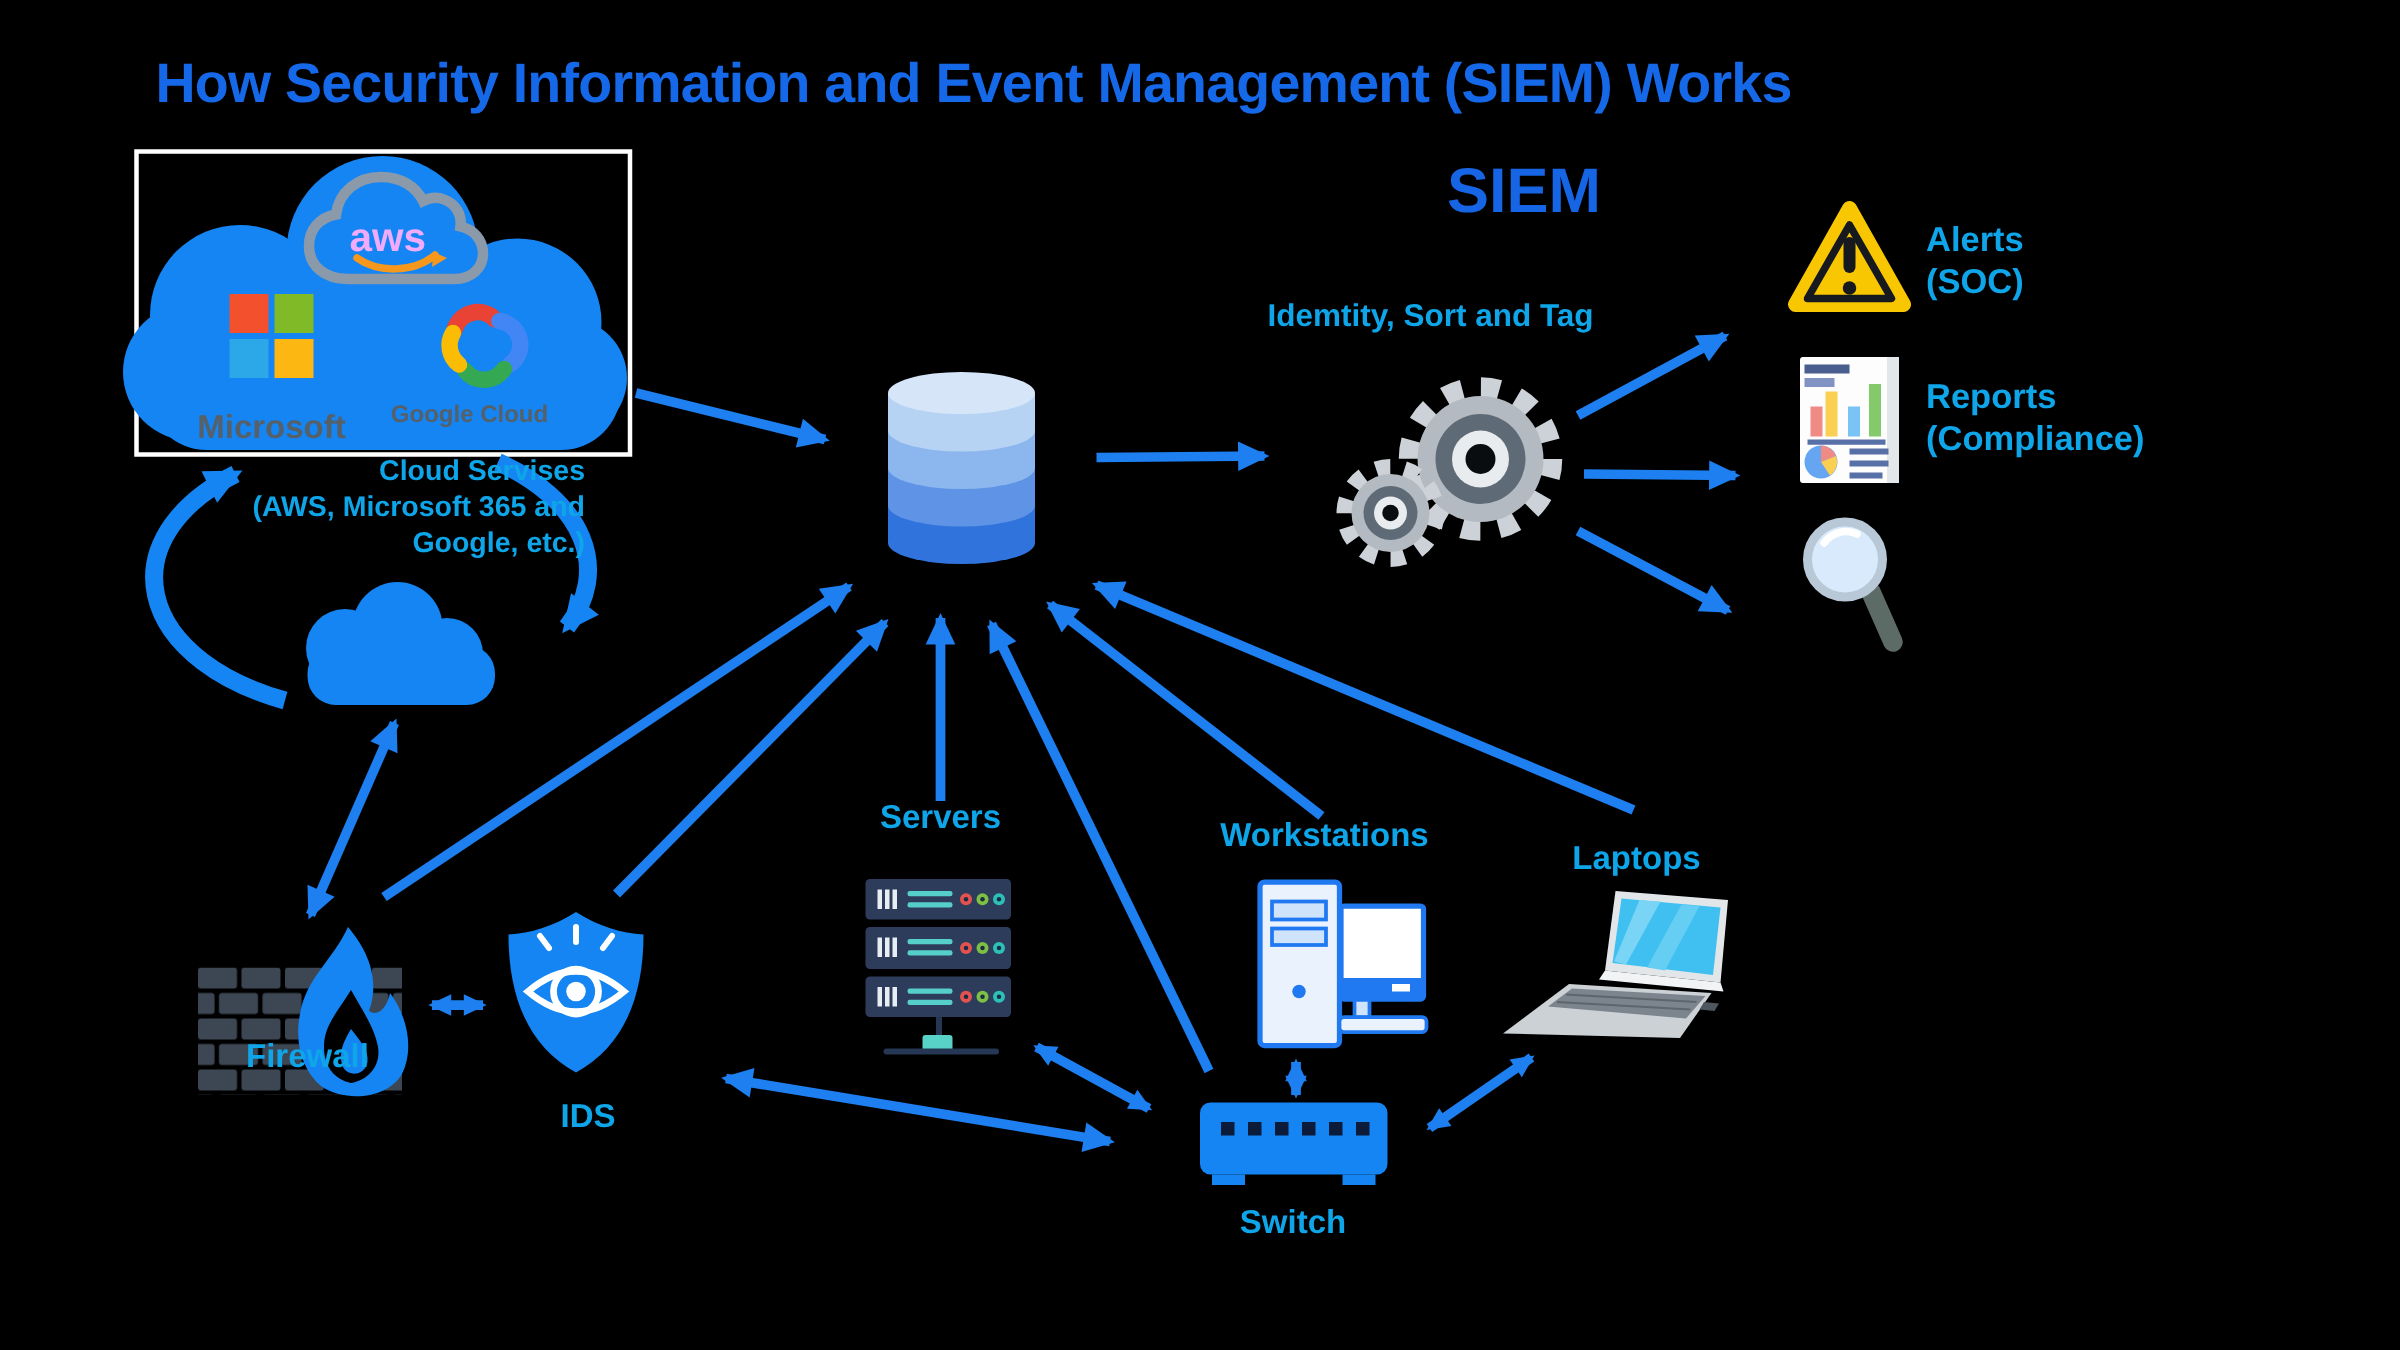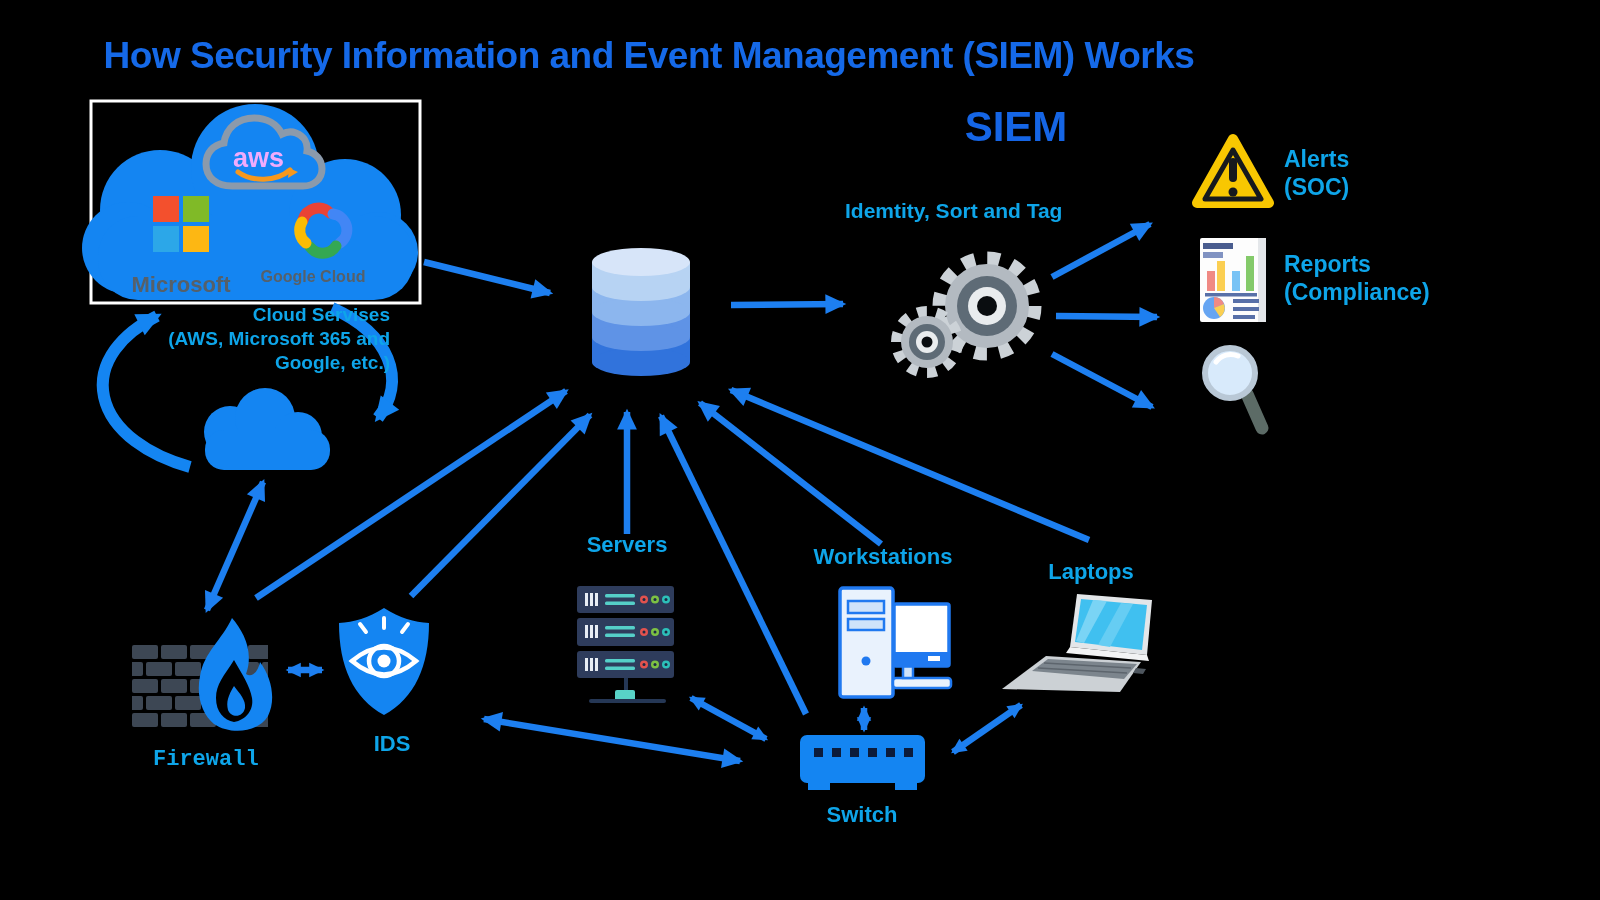--- a/index.html
+++ b/index.html
@@ -17,21 +17,21 @@
   .siem-h{left:916px;top:100px;width:200px;text-align:center;font-size:42px;font-weight:800;color:#1565e5;}
   .siem-p{left:845px;top:198px;width:250px;text-align:left;font-size:21px;}
   .out{font-size:23px;line-height:1.23;}
   .alerts{left:1284px;top:145px;}
   .reports{left:1284px;top:250px;}
   .threat{left:1284px;top:346px;}
   .dev{font-size:22px;}
   .servers{left:574px;top:531px;width:106px;}
   .works{left:808px;top:543px;width:150px;}
   .laptops{left:1041px;top:546px;width:100px;margin-top:12px;}
-  .firewall{left:153px;top:746px;width:104px;font-family:Liberation Mono, monospace;}
+  .firewall{left:153px;top:690px;width:104px;}
   .ids{left:350px;top:730px;width:84px;}
   .switch{left:808px;top:801px;width:108px;}
   .corp{left:140px;top:775px;font-size:41px;font-weight:800;color:#1b7af5;letter-spacing:-1px;}
 </style>
 </head>
 <body>
 
 <div class="stage">
 
 <svg class="canvas" width="1600" height="900" viewBox="0 0 1600 900">

